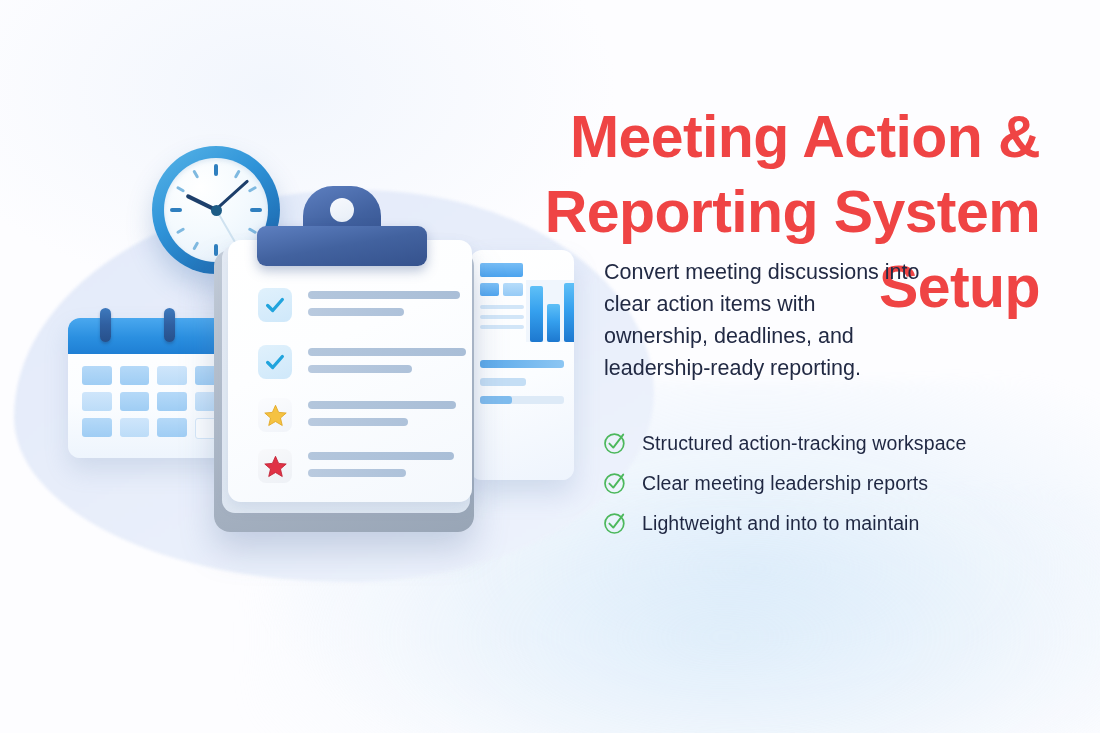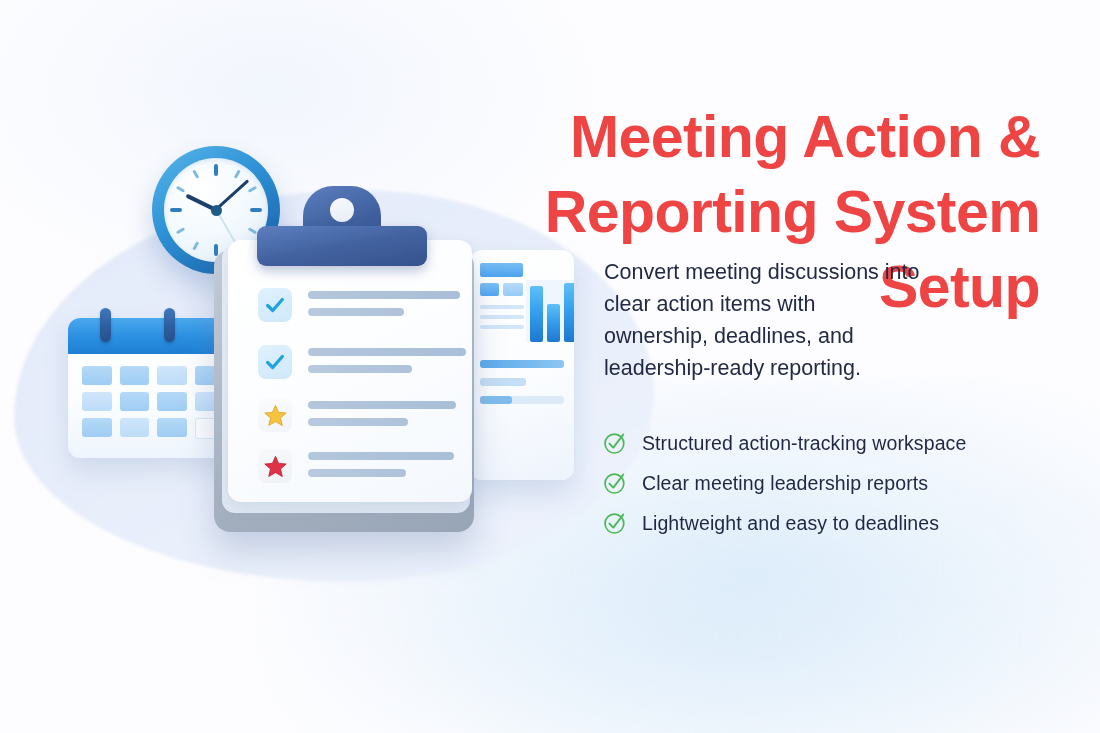--- a/index.html
+++ b/index.html
@@ -329,17 +329,17 @@
             <circle cx="12.4" cy="13.6" r="9.4" fill="none" stroke="#4cb85c" stroke-width="1.7"></circle>
             <path d="M7.4 13.6 L11.3 17.6 L21.2 4.6" fill="none" stroke="#4cb85c" stroke-width="1.9" stroke-linecap="round" stroke-linejoin="round"></path>
           </svg></span>
         <span class="bullet-text">Clear meeting leadership reports</span>
       </div>
       <div class="bullet">
         <span class="check-ico"><svg width="26" height="26" viewBox="0 0 26 26">
             <circle cx="12.4" cy="13.6" r="9.4" fill="none" stroke="#4cb85c" stroke-width="1.7"></circle>
             <path d="M7.4 13.6 L11.3 17.6 L21.2 4.6" fill="none" stroke="#4cb85c" stroke-width="1.9" stroke-linecap="round" stroke-linejoin="round"></path>
           </svg></span>
-        <span class="bullet-text">Lightweight and easy to deadlines</span>
+        <span class="bullet-text">Lightweight and into to maintain</span>
       </div>
     </div>
 
 </div>
 
 </body></html>

